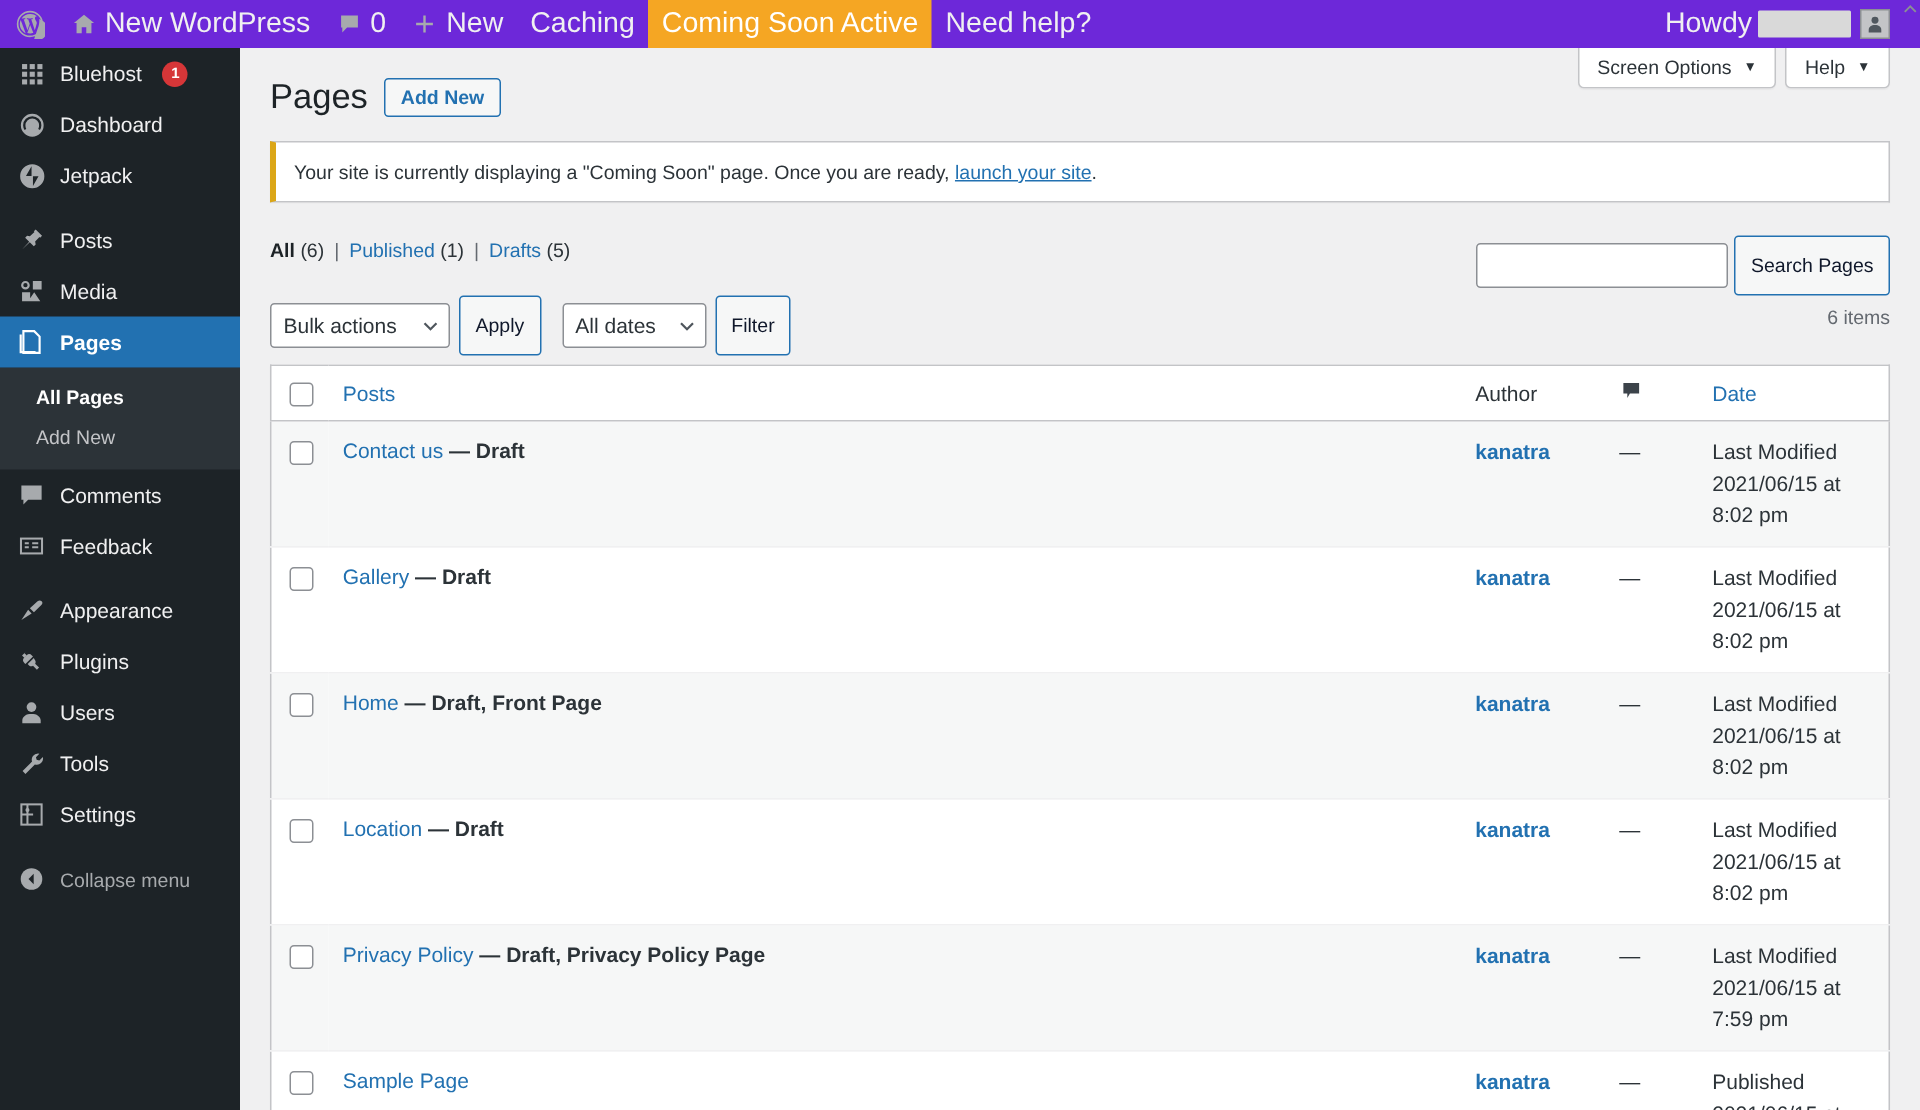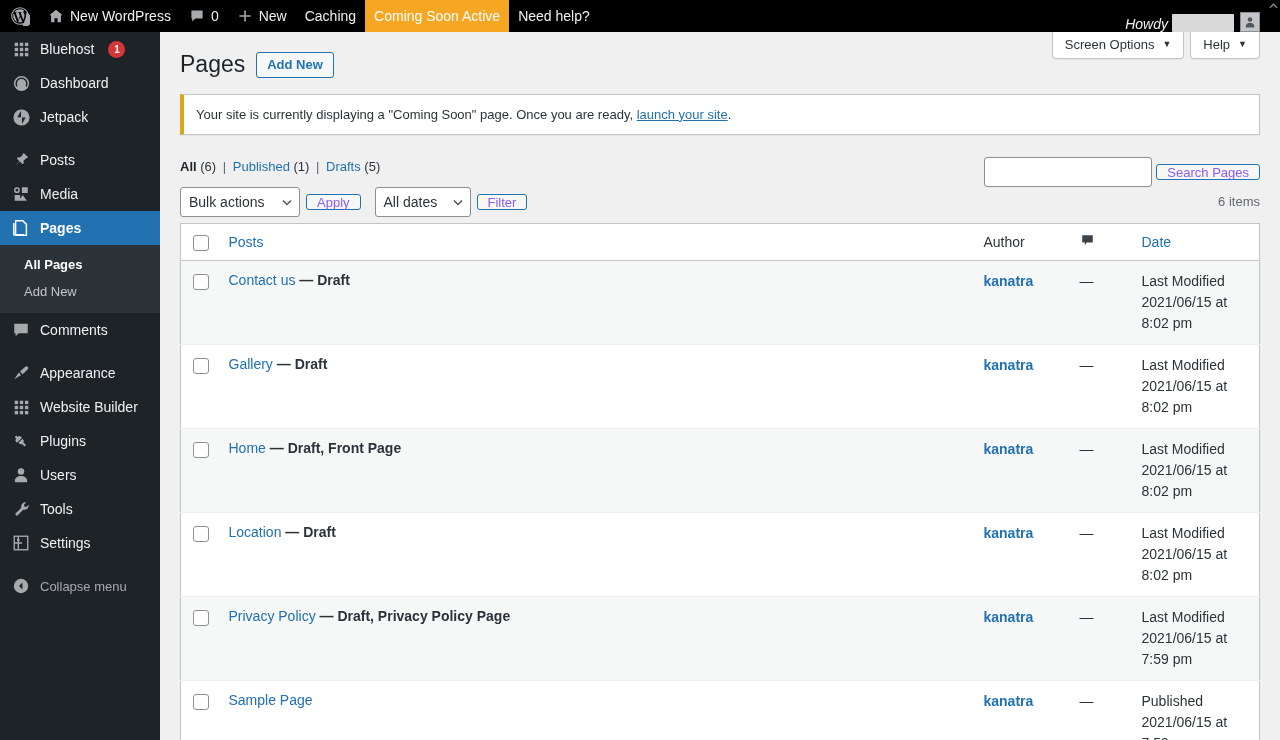--- a/index.html
+++ b/index.html
@@ -8,43 +8,42 @@
     font-family: "Liberation Sans", sans-serif;
     background: #f0f0f1;
     overflow: hidden;
   }
   body { position: relative; }
 
   
   #adminbar {
     position: absolute; top: 0; left: 0;
     width: 1280px; height: 32px;
-    background: #000000;
+    background: #6d28d9;
     display: flex; align-items: stretch;
     color: #f0f0f1;
-    font-size: 14px;
+    font-size: 19px;
     z-index: 30;
   }
   .ab-item {
     display: flex; align-items: center;
     padding: 0 9px; gap: 6px;
     color: #f0f0f1; white-space: nowrap;
     height: 32px; cursor: pointer;
   }
   #ab-wp-logo { padding: 0 9px 0 10px; }
   .ab-icon { display: inline-flex; align-items: center; justify-content: center; }
   .ab-icon svg { display: block; }
   #ab-coming-soon {
     background: #f5a623; color: #ffffff; font-weight: 400;
   }
   #ab-spacer { flex: 1; }
   #ab-howdy {
-    display: flex; align-items: flex-end; gap: 0;
+    display: flex; align-items: center; gap: 0;
     padding-right: 6px;
-    font-style: italic;
   }
   #ab-howdy-text { padding-right: 4px; }
   #ab-user-redacted {
     display: inline-block; width: 62px; height: 18px;
     background: #d9d9d9; border-radius: 1px;
   }
   #ab-avatar {
     width: 20px; height: 20px; margin-left: 6px;
     background: #c3c4c7; border: 1px solid #8c8f94;
     display: flex; align-items: center; justify-content: center;
@@ -172,22 +171,22 @@
   #search-box { display: flex; align-items: center; gap: 4px; }
   #page-search-input {
     width: 168px; height: 30px;
     border: 1px solid #8c8f94; border-radius: 3px;
     background: #fff; padding: 0 8px; font-size: 14px;
     color: #2c3338;
     box-shadow: 0 0 0 transparent;
   }
   .button-secondary {
     border: 1px solid #2271b1; border-radius: 3px;
-    background: #f6f7f7; color: #8b5cf6;
-    font-size: 13px; height: 16px; padding: 0 10px;
+    background: #f6f7f7; color: #0f172a;
+    font-size: 13px; height: 40px; padding: 0 10px;
     cursor: pointer; white-space: nowrap;
   }
 
   #tablenav-top {
     display: flex; align-items: flex-start; justify-content: space-between;
     margin-bottom: 6px;
   }
   #bulk-actions { display: flex; align-items: center; gap: 6px; }
   .wp-select {
     height: 30px; min-width: 92px;
@@ -403,48 +402,41 @@
 
   <div class="menu-item">
     <span class="mi-icon">
       <svg width="18" height="18" viewBox="0 0 20 20" fill="currentColor">
         <path d="M2.5 3h15v10.5H7.5L4 17v-3.5H2.5V3z"></path>
       </svg>
     </span>
     <span class="mi-label">Comments</span>
   </div>
 
+  <div class="menu-item">
+    <span class="mi-icon">
+      <svg width="18" height="18" viewBox="0 0 20 20" fill="none" stroke="currentColor" stroke-width="1.5">
+        <rect x="2.2" y="4.5" width="15.6" height="11"></rect>
+        <path d="M5 8h3M5 11h3M10.5 8h4.5M10.5 11h4.5"></path>
+      </svg>
+    </span>
+    <span class="mi-label">Feedback</span>
+  </div>
 
   <div class="menu-sep"></div>
 
   <div class="menu-item">
     <span class="mi-icon">
       <svg width="18" height="18" viewBox="0 0 20 20" fill="currentColor">
         <path d="M17.5 3.2c-.8-.9-2-.9-3 0L8.8 8.3l3 3 5.5-5.3c1-1 1-2 .2-2.8zM7.5 9.5 2.5 17l7.6-4.8-2.6-2.7z"></path>
       </svg>
     </span>
     <span class="mi-label">Appearance</span>
   </div>
 
-  <div class="menu-item">
-    <span class="mi-icon">
-      <svg width="17" height="17" viewBox="0 0 20 20" fill="currentColor">
-        <rect x="2" y="2" width="4" height="4"></rect>
-          <rect x="8" y="2" width="4" height="4"></rect>
-          <rect x="14" y="2" width="4" height="4"></rect>
-        <rect x="2" y="8" width="4" height="4"></rect>
-          <rect x="8" y="8" width="4" height="4"></rect>
-          <rect x="14" y="8" width="4" height="4"></rect>
-        <rect x="2" y="14" width="4" height="4"></rect>
-          <rect x="8" y="14" width="4" height="4"></rect>
-          <rect x="14" y="14" width="4" height="4"></rect>
-      </svg>
-    </span>
-    <span class="mi-label">Website Builder</span>
-  </div>
 
   <div class="menu-item">
     <span class="mi-icon">
       <svg width="18" height="18" viewBox="0 0 20 20" fill="currentColor">
         <path d="M6.2 2.4 4.8 3.8l1.6 1.6-1.7 1.7a2.8 2.8 0 0 0 0 4l.8.8 5.6-5.6-.8-.8a2.8 2.8 0 0 0-4 0L4.6 7.2 3 5.6 6.2 2.4zM11.7 7.4 7.2 11.9l1 1c.8.8 2 .9 2.9.3l2.9 2.9 1.6-1.6-2.9-2.9c.6-.9.5-2.1-.3-2.9l-.7-1.3z"></path>
       </svg>
     </span>
     <span class="mi-label">Plugins</span>
   </div>
 

